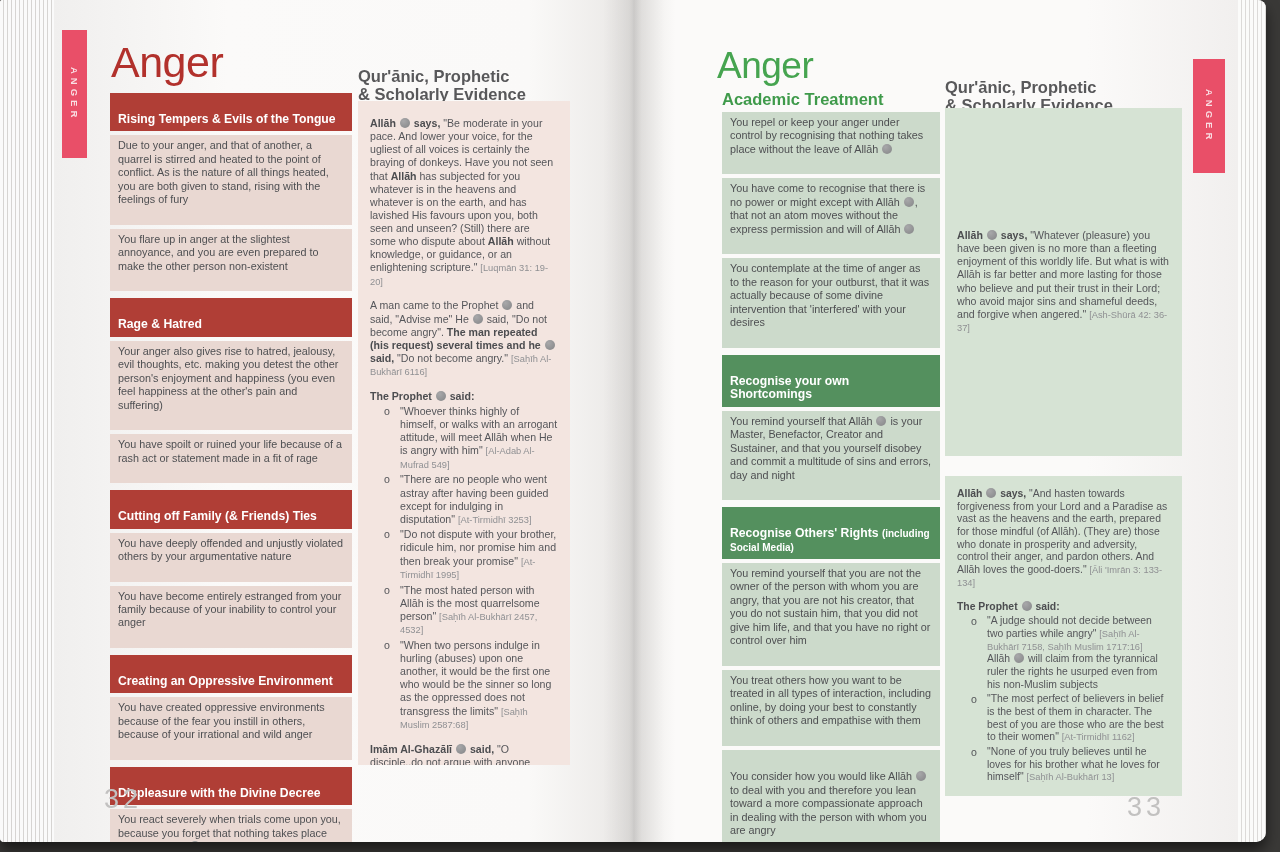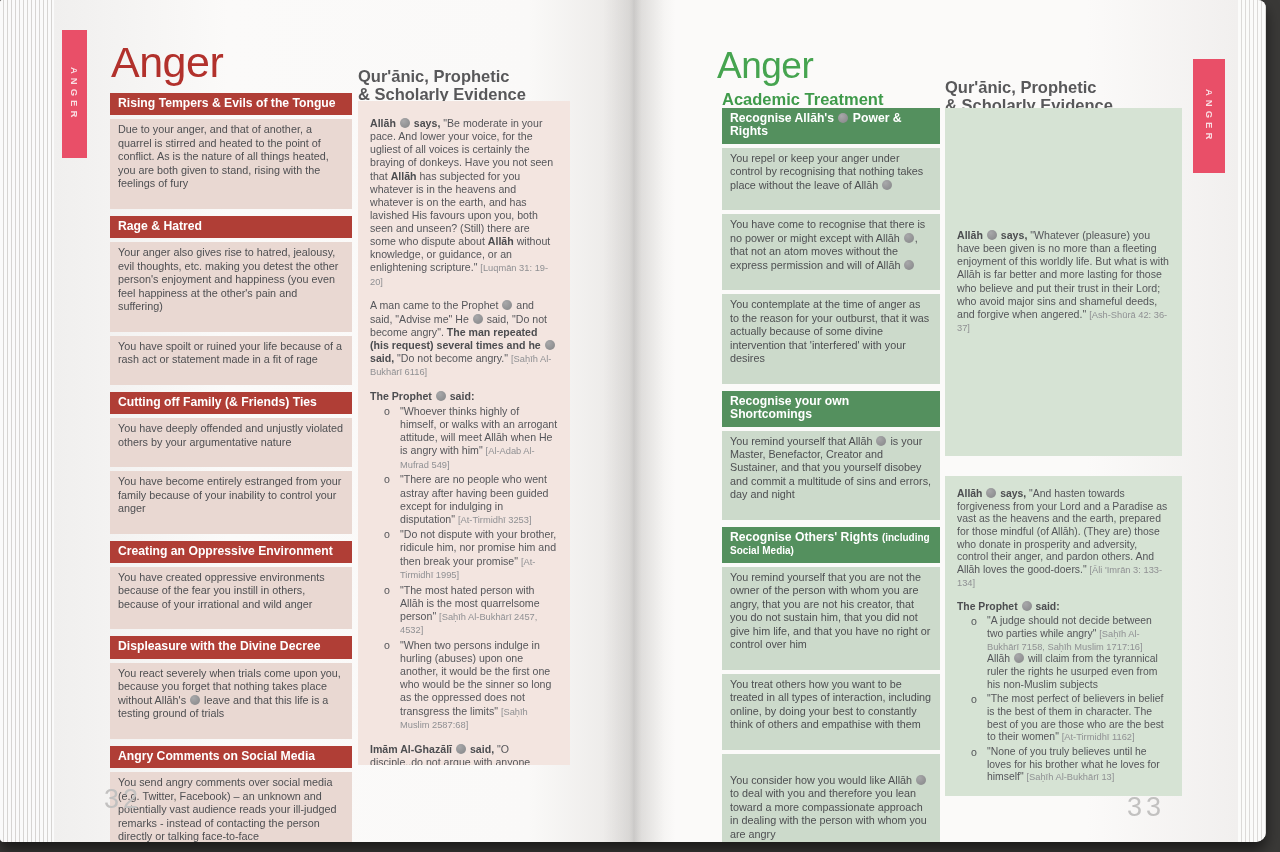--- a/index.html
+++ b/index.html
@@ -60,21 +60,21 @@
   .heading-evidence{color:#58585a;}
   .heading-evidence.lft{left:304px;top:53px;}
   .heading-evidence.rgt{left:312px;top:64px;}
 
   
   .col{position:absolute;}
   .col-signs{left:56px;top:93px;width:242px;}
   .col-treatment{left:89px;top:108px;width:218px;}
   .sec-bar{
     color:#fff;font-weight:bold;font-size:12.2px;line-height:1.1;
-    padding:4px 8px 5px;margin-top:7px;
+    padding:20px 8px 5px;margin-top:7px;
   }
   .col > .sec-bar:first-child{margin-top:0;}
   .col-signs .sec-bar{background:#b03e36;}
   .col-treatment .sec-bar{background:#54905e;}
   .hdr-note{font-size:10px;font-weight:bold;}
   .block{
     margin-top:4px;padding:4px 8px 18px;
     font-size:10.8px;line-height:1.25;color:#4e4f52;
   }
   .col-signs .block{background:#e9d8d2;}
@@ -124,20 +124,21 @@
     <div class="page page-left">
       <div class="tab tab-left">
         <span>ANGER</span>
       </div>
       <h1 class="title title-left">Anger</h1>
 
       <h2 class="col-heading heading-signs">Signs &amp; Symptoms</h2>
       <div class="col col-signs">
           <div class="sec-bar">Rising Tempers &amp; Evils of the Tongue</div>
           <div class="block"><span>Due to your anger, and that of another, a quarrel is stirred and heated to the point of conflict. As is the nature of all things heated, you are both given to stand, rising with the feelings of fury</span></div>
+          <div class="block"><span>You flare up in anger at the slightest annoyance, and you are even prepared to make the other person non-existent</span></div>
           <div class="sec-bar">Rage &amp; Hatred</div>
           <div class="block"><span>Your anger also gives rise to hatred, jealousy, evil thoughts, etc. making you detest the other person's enjoyment and happiness (you even feel happiness at the other's pain and suffering)</span></div>
           <div class="block"><span>You have spoilt or ruined your life because of a rash act or statement made in a fit of rage</span></div>
           <div class="sec-bar">Cutting off Family (&amp; Friends) Ties</div>
           <div class="block"><span>You have deeply offended and unjustly violated others by your argumentative nature</span></div>
           <div class="block"><span>You have become entirely estranged from your family because of your inability to control your anger</span></div>
           <div class="sec-bar">Creating an Oppressive Environment</div>
           <div class="block"><span>You have created oppressive environments because of the fear you instill in others, because of your irrational and wild anger</span></div>
           <div class="sec-bar">Displeasure with the Divine Decree</div>
           <div class="block"><span>You react severely when trials come upon you, because you forget that nothing takes place without Allāh's <span class="h"></span> leave and that this life is a testing ground of trials</span></div>
@@ -161,21 +162,20 @@
       </div>
 
       <div class="page-number lft">32</div>
     </div>
 
     <div class="page page-right">
       <h1 class="title title-right">Anger</h1>
 
       <h2 class="col-heading heading-treatment">Academic Treatment</h2>
       <div class="col col-treatment">
-          <div class="sec-bar">Recognise Allāh's <span class="h"></span> Power &amp; Rights</div>
           <div class="block"><span>You repel or keep your anger under control by recognising that nothing takes place without the leave of Allāh <span class="h"></span></span></div>
           <div class="block"><span>You have come to recognise that there is no power or might except with Allāh <span class="h"></span>, that not an atom moves without the express permission and will of Allāh <span class="h"></span></span></div>
           <div class="block"><span>You contemplate at the time of anger as to the reason for your outburst, that it was actually because of some divine intervention that 'interfered' with your desires</span></div>
           <div class="sec-bar">Recognise your own Shortcomings</div>
           <div class="block"><span>You remind yourself that Allāh <span class="h"></span> is your Master, Benefactor, Creator and Sustainer, and that you yourself disobey and commit a multitude of sins and errors, day and night</span></div>
           <div class="sec-bar">Recognise Others' Rights <span class="hdr-note">(including Social Media)</span></div>
           <div class="block"><span>You remind yourself that you are not the owner of the person with whom you are angry, that you are not his creator, that you do not sustain him, that you did not give him life, and that you have no right or control over him</span></div>
           <div class="block"><span>You treat others how you want to be treated in all types of interaction, including online, by doing your best to constantly think of others and empathise with them</span></div>
           <div class="block tall">
             <span>You consider how you would like Allāh <span class="h"></span> to deal with you and therefore you lean toward a more compassionate approach in dealing with the person with whom you are angry</span>

